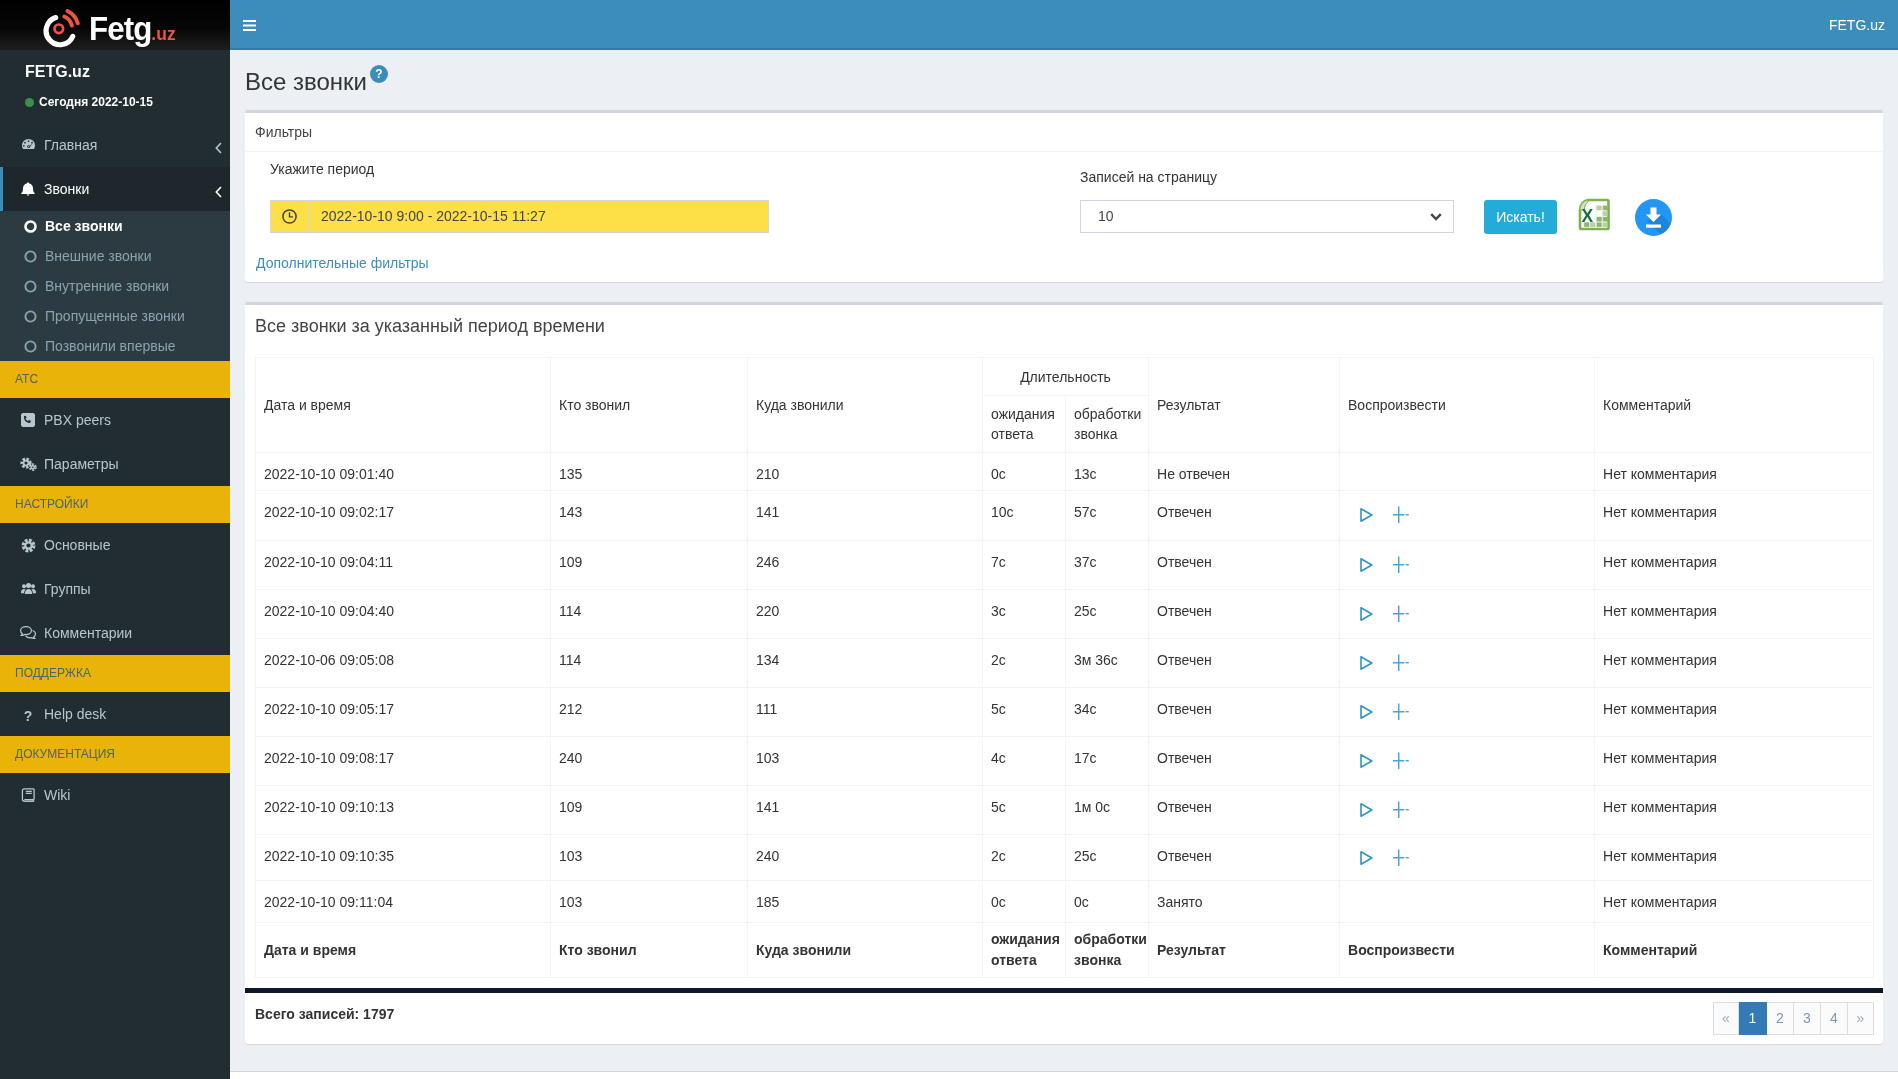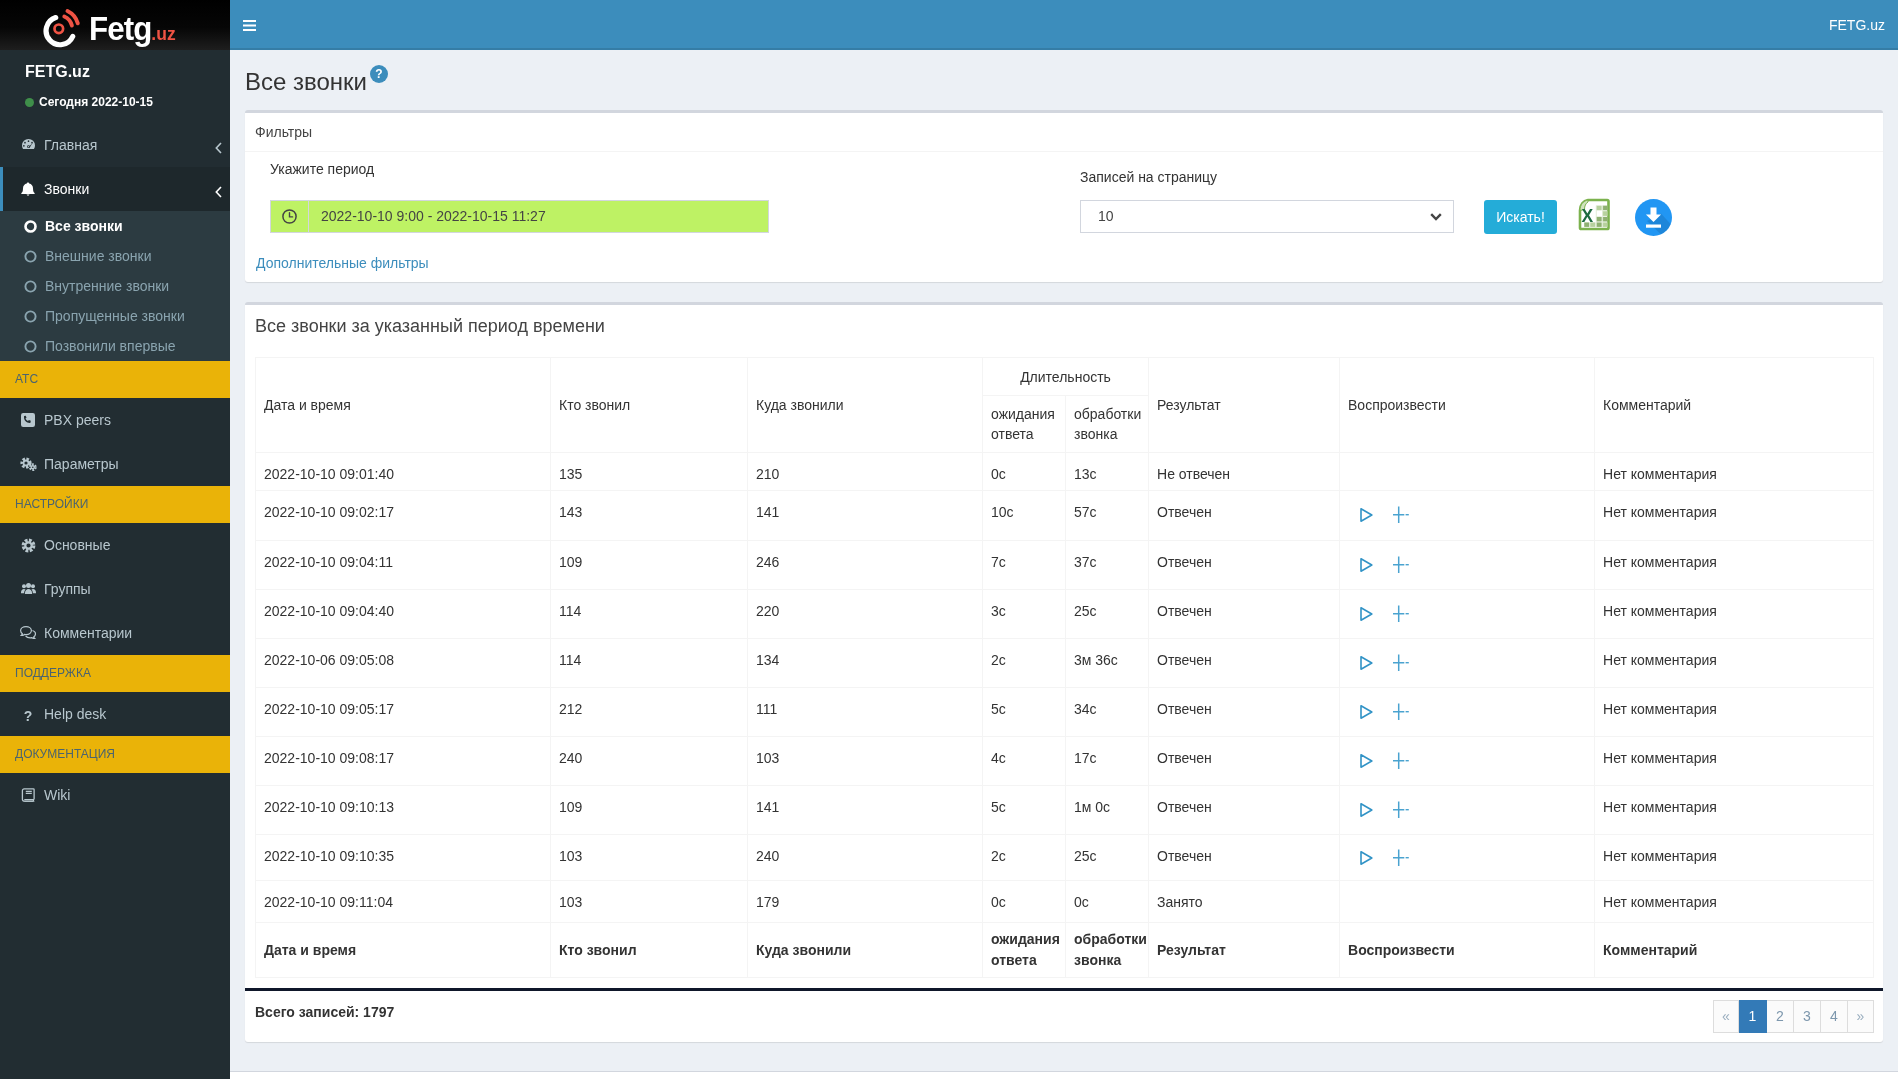--- a/index.html
+++ b/index.html
@@ -47,21 +47,21 @@
 .box-hdr { padding:10px; }
 .box-hdr.wb { border-bottom:1px solid #f4f4f4; }
 .box-title { font-size:14px; line-height:18px; color:#444; display:block; }
 .box-title2 { font-size:18px; line-height:22px; color:#444; display:block; }
 
 
 #box1 { height:169px; }
 #box1 .lbl { position:absolute; font-size:14px; color:#333; line-height:20px; }
 #box1 .grp-period { left:25px; top:46px; }
 #box1 .grp-records { left:835px; top:54px; }
-.igroup { position:absolute; left:25px; top:87px; width:497px; height:31px; border:1px solid #d2d6de; background:#bef264; border-radius:0; display:flex; }
+.igroup { position:absolute; left:25px; top:87px; width:497px; height:31px; border:1px solid #d2d6de; background:#fde047; border-radius:0; display:flex; }
 .igroup .addon { width:37px; border-right:1px solid #d2d6de; display:flex; align-items:center; justify-content:center; }
 .igroup .itxt { flex:1; line-height:31px; padding-left:12px; color:#444; font-size:14px; }
 .fselect { position:absolute; left:835px; top:87px; width:372px; height:31px; border:1px solid #d2d6de; background:#fff; }
 .fselect .v { line-height:31px; padding-left:17px; color:#444; }
 .fselect svg { position:absolute; right:11px; top:11.5px; }
 .btn-search { position:absolute; left:1239px; top:87px; width:73px; height:34px; background:#24acd8; border-radius:3px; color:#fff; font-size:14px; text-align:center; line-height:34px; }
 .ic-excel { position:absolute; left:1330px; top:84px; }
 .ic-excel svg, .ic-down svg { display:block; }
 .ic-down  { position:absolute; left:1390px; top:86px; }
 .morelink { position:absolute; left:11px; top:140px; color:#3c8dbc; font-size:14px; line-height:20px; }
@@ -73,21 +73,21 @@
 .calls thead th { font-weight:normal; vertical-align:middle; padding:8px; line-height:20px; }
 .calls thead tr.r1 th { height:21px; }
 .calls thead th.dur { text-align:center; }
 .calls tbody td { vertical-align:top; padding:11px 8px 6px; line-height:20px; }
 .calls tfoot td { font-weight:bold; vertical-align:middle; padding:6px 8px; line-height:21px; }
 .c1{width:295px;} .c2{width:197px;} .c3{width:235px;} .c4{width:83px;} .c5{width:83px;} .c6{width:191px;} .c7{width:255px;} .c8{width:279px;}
 .icons { height:31px; display:flex; align-items:center; margin-top:-3px; }
 .icons .pl { margin-left:11px; }
 .icons .plus { margin-left:19px; }
 
-.box-ftr { border-top:3px solid #0f172a; position:relative; height:51px; }
+.box-ftr { border-top:5px solid #0f172a; position:relative; height:51px; }
 .box-ftr .total { position:absolute; left:10px; top:13px; font-weight:bold; font-size:14px; }
 .pagination { position:absolute; right:9px; top:9px; display:flex; }
 .pagination span { display:block; box-sizing:border-box; width:27px; height:33px; line-height:31px; border:1px solid #ddd; border-left:none; background:#fbfbfb; color:#7d97ad; font-size:14px; text-align:center; }
 .pagination span:first-child { border-left:1px solid #ddd; width:26px; color:#9aaebf; }
 .pagination span:last-child { width:26px; color:#9aaebf; }
 .pagination span:nth-child(2) { width:28px; }
 .pagination span.on { background:#337ab7; border-color:#337ab7; color:#fff; }
 
 
 .mainfooter { position:absolute; left:230px; bottom:0; right:0; height:7px; background:#fff; border-top:1px solid #d2d6de; }
@@ -498,21 +498,21 @@
                       <path d="M5.7 0.5 V17 M0 8.7 H11.3" stroke="#4aa3d0" stroke-width="1.5" fill="none"></path>
                       <rect x="12.6" y="8" width="3.2" height="1.4" fill="#4aa3d0"></rect>
                     </svg>
                   </div>
                 </td>
                 <td>Нет комментария</td>
               </tr>
 <tr>
                 <td style="height:24px;">2022-10-10 09:11:04</td>
                 <td>103</td>
-                <td>179</td>
+                <td>185</td>
                 <td>0с</td>
                 <td>0с</td>
                 <td>Занято</td>
                 <td></td>
                 <td>Нет комментария</td>
               </tr>
           </tbody>
           <tfoot>
             <tr>
               <td style="height:42px;">Дата и время</td>

